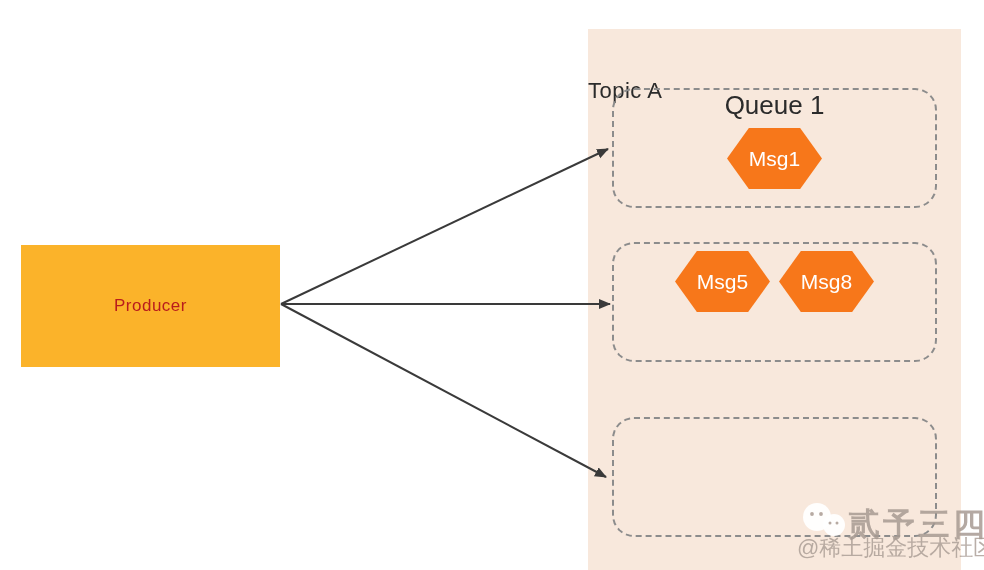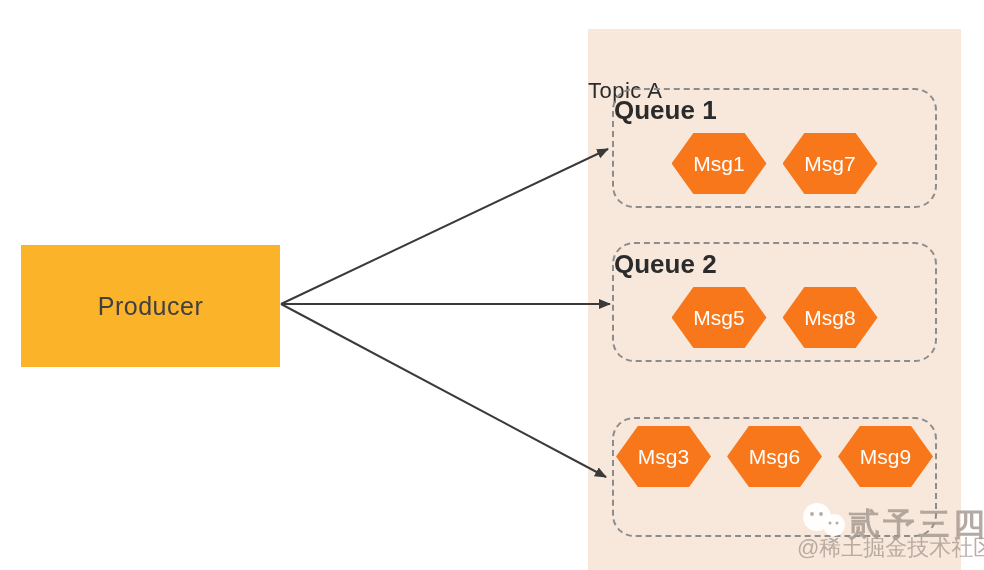--- a/index.html
+++ b/index.html
@@ -43,28 +43,28 @@
     left: 24px;
     width: 321px;
     height: 116px;
     border: 2px dashed var(--dashed-border, #8c8c8c);
     border-radius: 22px;
   }
   .queue-1 { top: 59px; }
   .queue-2 { top: 213px; }
   .queue-3 { top: 388px; }
   .queue-title {
-    margin-top: 5px;
+    text-align: center;
     font-size: 26px;
-    font-weight: 700;
+    font-weight: 400;
   }
   .hex-row {
     display: flex;
     justify-content: center;
-    gap: 16px;
+    gap: 9px;
     margin-top: 7px;
   }
   .hex {
     width: 95px;
     height: 61px;
     background: var(--hexagon-fill, #f7771a);
     clip-path: polygon(23% 0%, 77% 0%, 100% 50%, 77% 100%, 23% 100%, 0% 50%);
     display: flex;
     align-items: center;
     justify-content: center;
@@ -76,22 +76,22 @@
   .producer {
     position: absolute;
     left: 21px;
     top: 245px;
     width: 259px;
     height: 122px;
     background: var(--producer-fill, #fbb32a);
     display: flex;
     align-items: center;
     justify-content: center;
-    color: #404040;
-    font-size: 25px;
+    color: #b91c1c;
+    font-size: 17px;
     letter-spacing: 0.5px;
   }
 
   
   .arrows {
     position: absolute;
     left: 0;
     top: 0;
     pointer-events: none;
   }
@@ -134,38 +134,31 @@
 </head>
 <body>
 
 <div class="topic-panel">
   <div class="topic-title">Topic A</div>
 
   <div class="queue queue-1">
     <div class="queue-title">Queue 1</div>
     <div class="hex-row">
       <div class="hex">Msg1</div>
-      <div class="hex">Msg7</div>
     </div>
   </div>
 
   <div class="queue queue-2">
-    <div class="queue-title">Queue 2</div>
     <div class="hex-row">
       <div class="hex">Msg5</div>
       <div class="hex">Msg8</div>
     </div>
   </div>
 
   <div class="queue queue-3">
-    <div class="hex-row">
-      <div class="hex">Msg3</div>
-      <div class="hex">Msg6</div>
-      <div class="hex">Msg9</div>
-    </div>
   </div>
 </div>
 
 <div class="producer">Producer</div>
 
 <svg class="arrows" width="984" height="570" viewBox="0 0 984 570">
   <defs>
     <marker id="ah" markerUnits="userSpaceOnUse" markerWidth="14" markerHeight="12" refX="11" refY="5" orient="auto">
       <path class="arrow-head" d="M0,0 L12,5 L0,10 z"></path>
     </marker>

